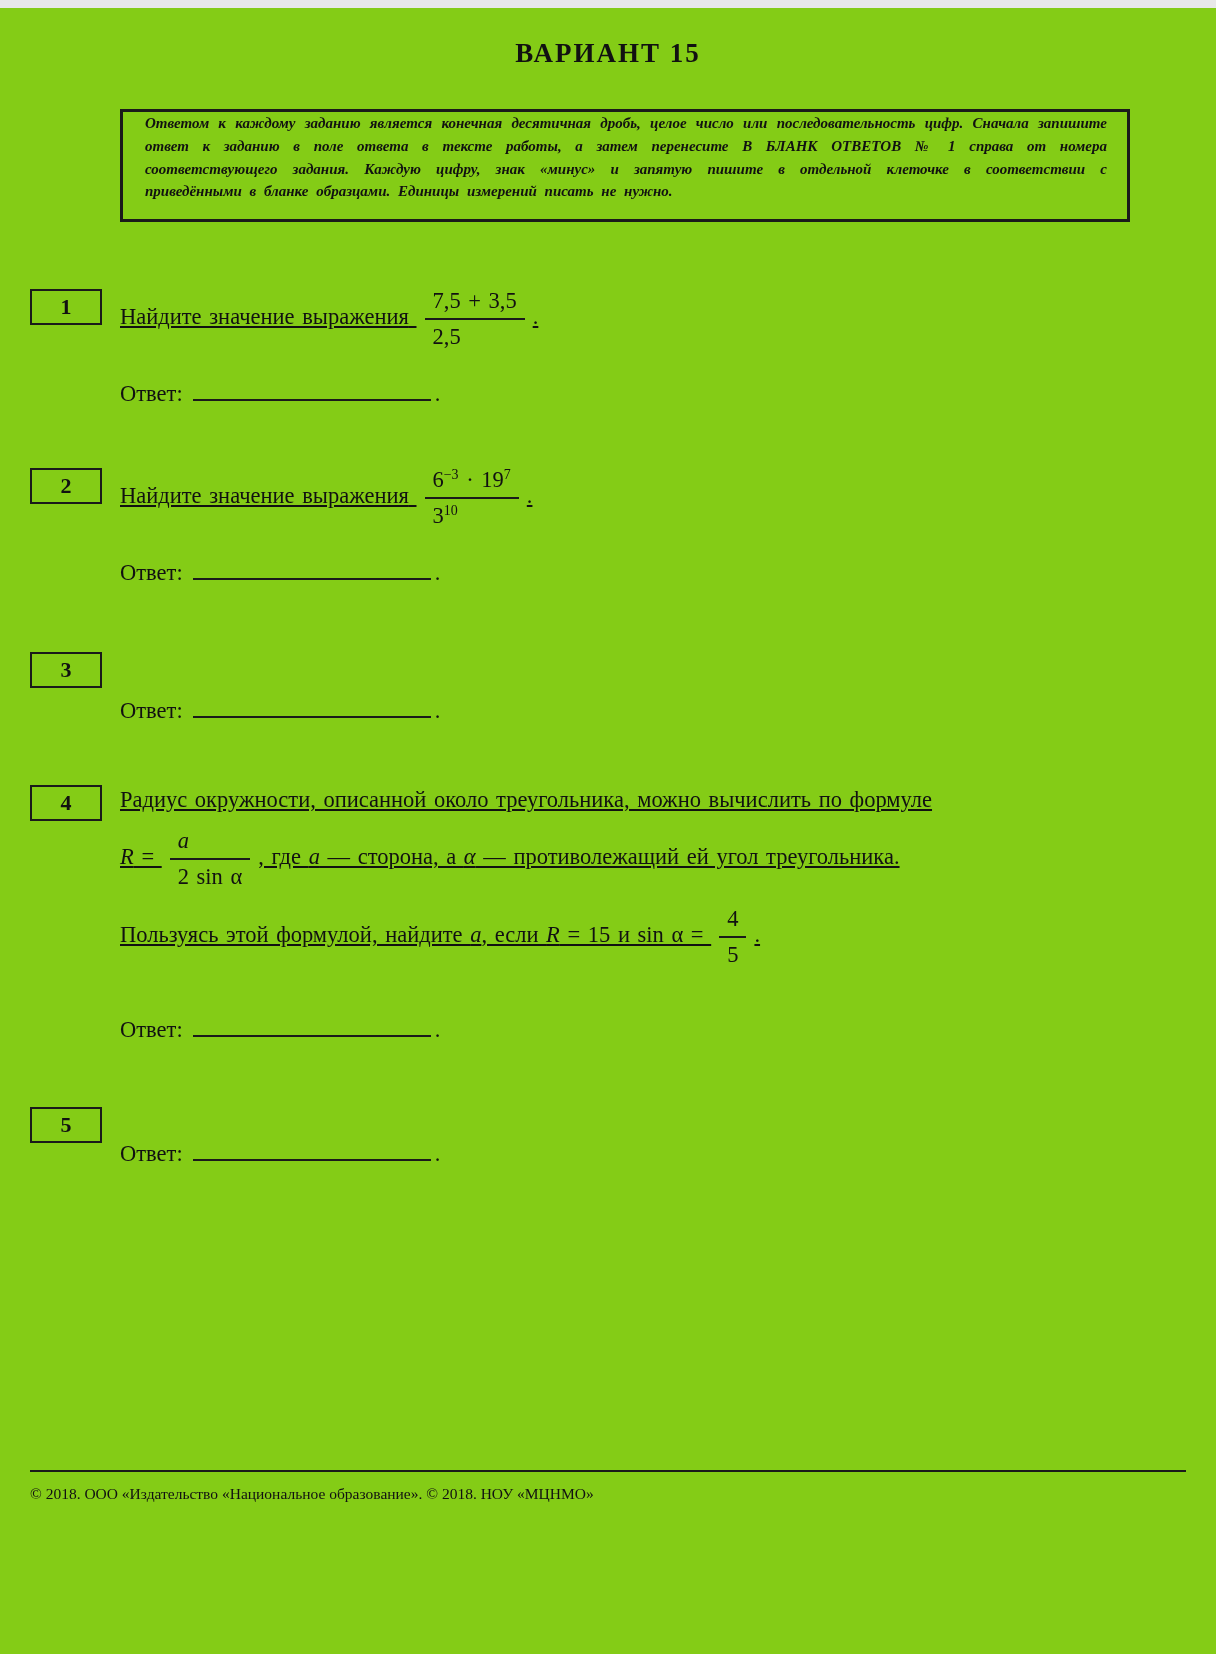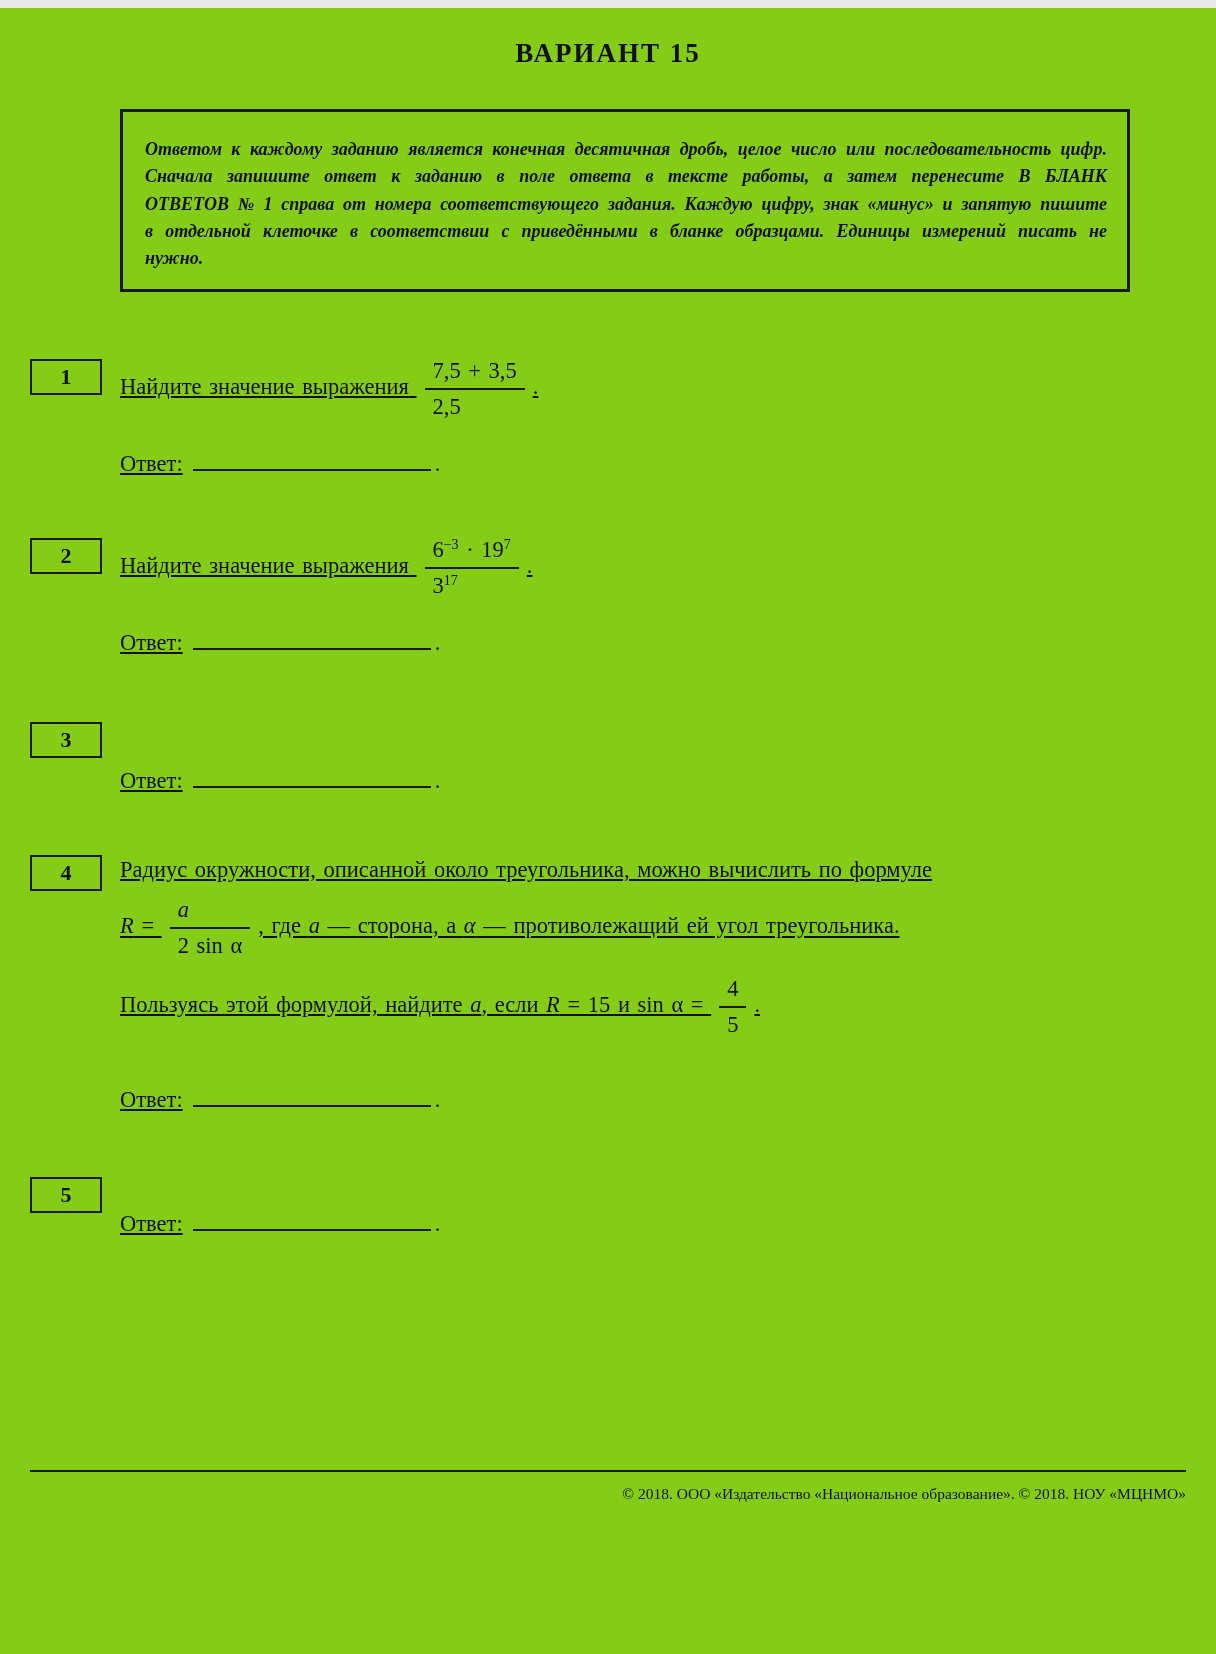--- a/index.html
+++ b/index.html
@@ -16,24 +16,24 @@
   .title {
     text-align: center;
     font-weight: bold;
     font-size: 27px;
     letter-spacing: 2px;
     padding-top: 30px;
   }
   .instruction-box {
     margin: 40px 86px 0 120px;
     border: 3px solid #1a1a1a;
-    padding: 24px 20px 16px 22px;
+    padding: 0 20px 16px 22px;
     font-weight: bold;
     font-style: italic;
-    font-size: 18px;
+    font-size: 15px;
     line-height: 1.52;
     text-align: justify;
     word-spacing: 4px;
   }
   .task {
     display: flex;
     align-items: flex-start;
     padding-left: 30px;
     padding-right: 86px;
   }
@@ -51,21 +51,21 @@
   }
   .task-body {
     flex: 1;
     font-size: 22.5px;
     line-height: 1.5;
   }
   .task-text { margin: 0; text-align: justify; word-spacing: 2px; text-decoration: underline; }
   .formula-line { margin: 10px 0 0; }
   .answer { margin: 26px 0 0; font-size: 22.5px; }
   .answer.wide-gap { margin-top: 44px; }
-  .answer-label { margin-right: 8px; text-decoration: underline; }
+  .answer-label { margin-right: 8px; }
   .blank {
     display: inline-block;
     width: 238px;
     height: 22px;
     border-bottom: 2px solid #1a1a1a;
     vertical-align: baseline;
     margin: 0 4px 0 2px;
   }
   .frac {
     display: inline-block;
@@ -77,21 +77,21 @@
   .frac .den { display: block; padding: 3px 8px 0; }
   sup { font-size: 62%; line-height: 0; }
   sub { font-size: 62%; line-height: 0; }
   .var { font-style: italic; }
   .footer {
     position: absolute;
     left: 30px; right: 30px;
     top: 1462px;
     border-top: 2px solid #1a1a1a;
     padding-top: 10px;
-    text-align: right;
+    text-align: left;
     font-size: 15.5px;
     line-height: 1.55;
   }
   .bottom-strip {
     position: absolute;
     left: 392px; bottom: 0;
     width: 390px; height: 7px;
     background: #000;
     border-radius: 3px;
   }
@@ -118,21 +118,21 @@
         <span class="answer-label">Ответ:</span><span class="blank"></span><span>.</span>
       </p>
     </div>
   </div>
 
   <div class="task" style="margin-top:55px">
     <div class="num-box">2</div>
     <div class="task-body">
       <p class="task-text">
         <span>Найдите значение выражения</span>
-        <span class="frac"><span class="num"><span>6</span><sup>−3</sup><span> · 19</span><sup>7</sup></span><span class="den"><span>3</span><sup>17</sup></span></span><span>.</span>
+        <span class="frac"><span class="num"><span>6</span><sup>−3</sup><span> · 19</span><sup>7</sup></span><span class="den"><span>3</span><sup>10</sup></span></span><span>.</span>
       </p>
       <p class="answer">
         <span class="answer-label">Ответ:</span><span class="blank"></span><span>.</span>
       </p>
     </div>
   </div>
 
   <div class="task" style="margin-top:60px">
     <div class="num-box">3</div>
     <div class="task-body">

